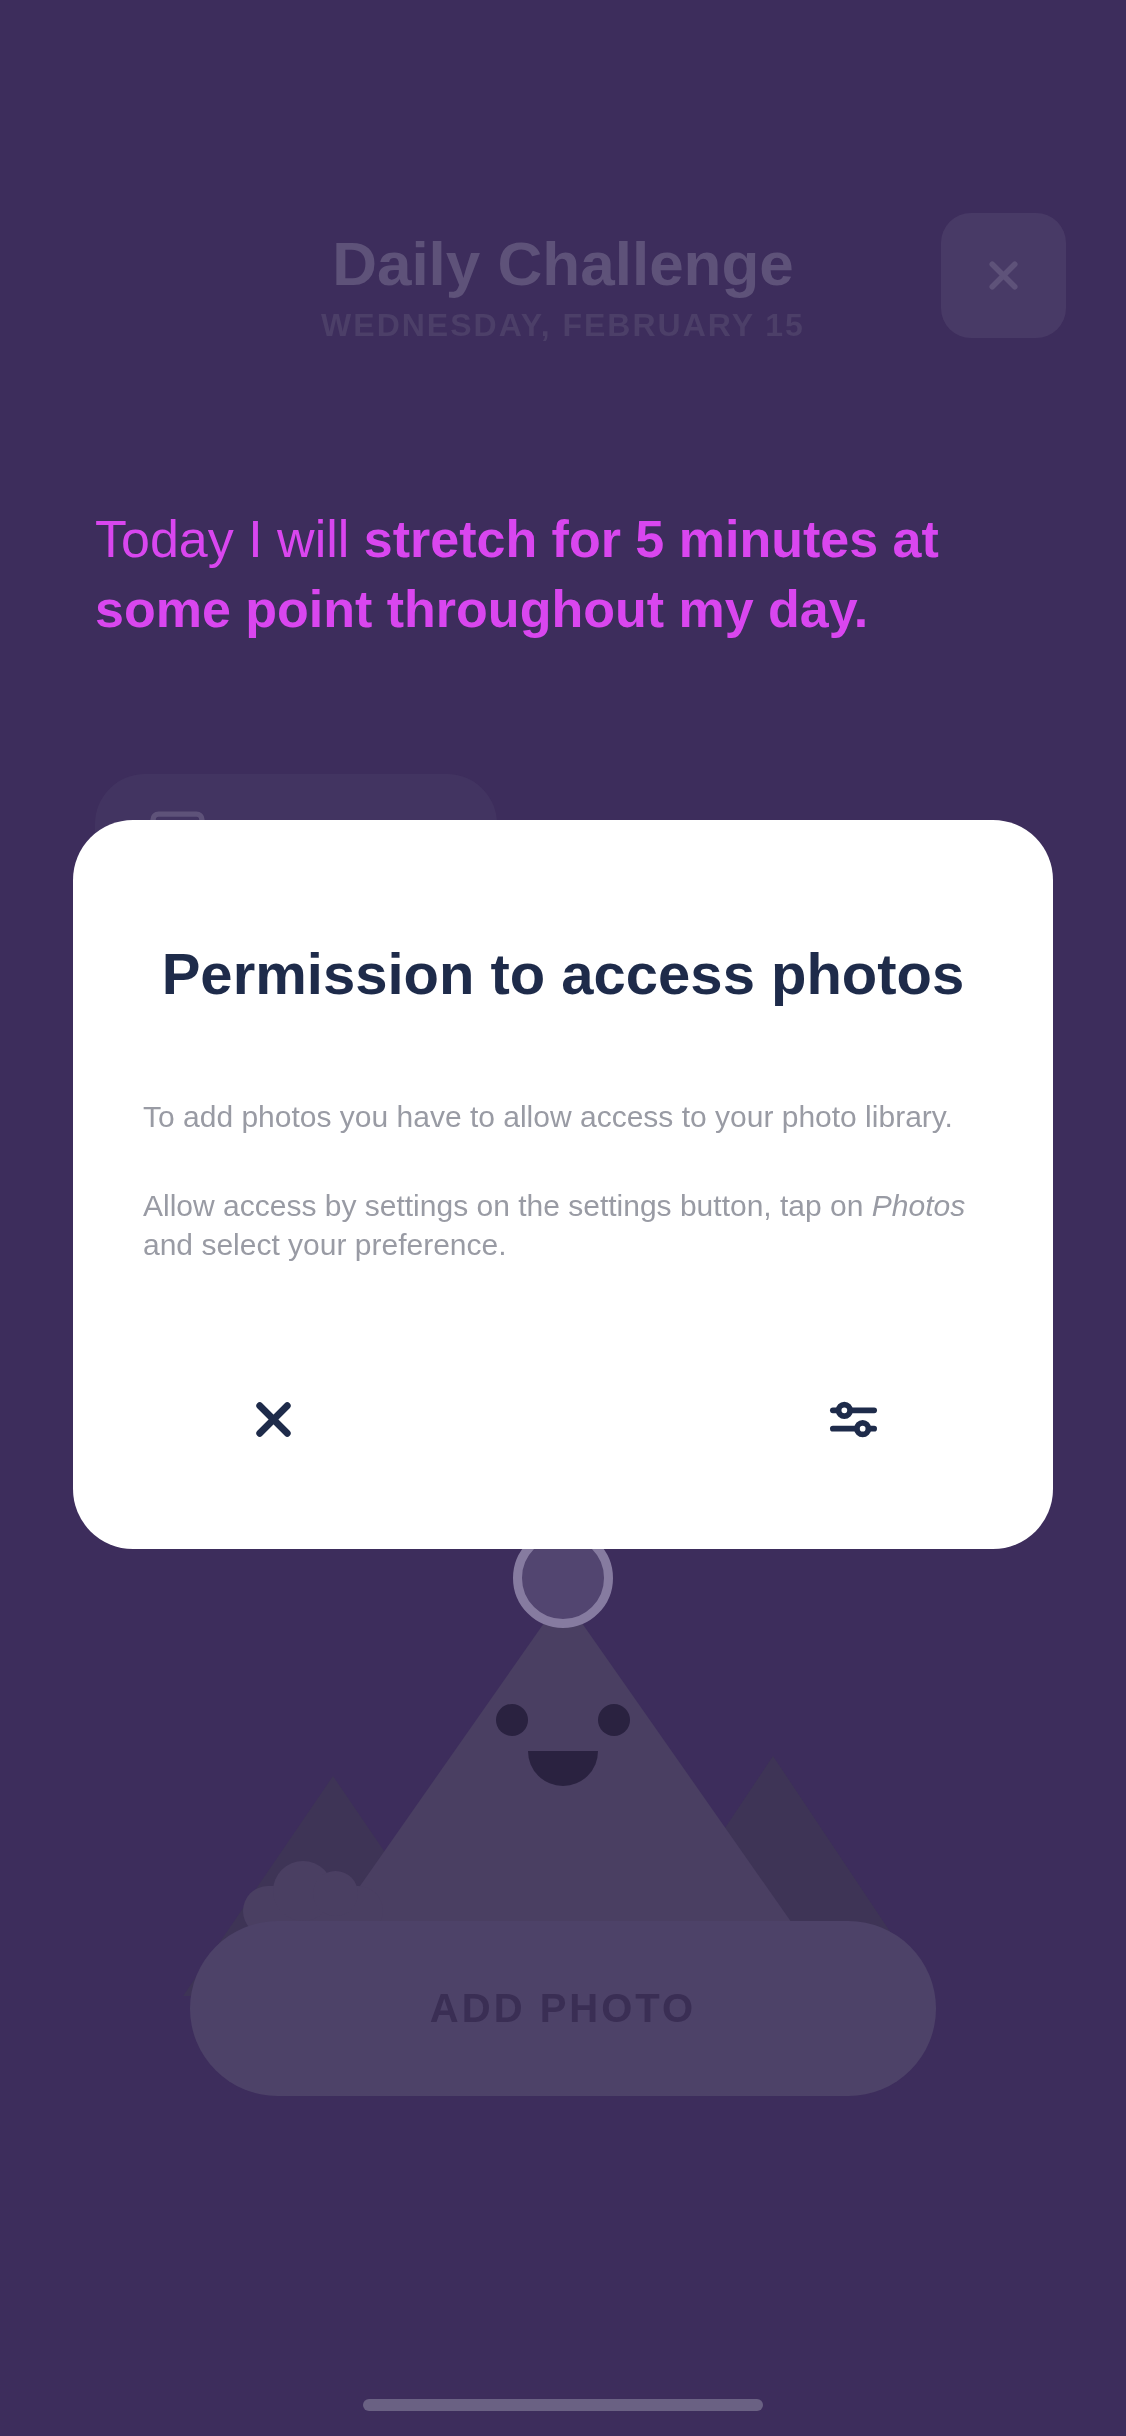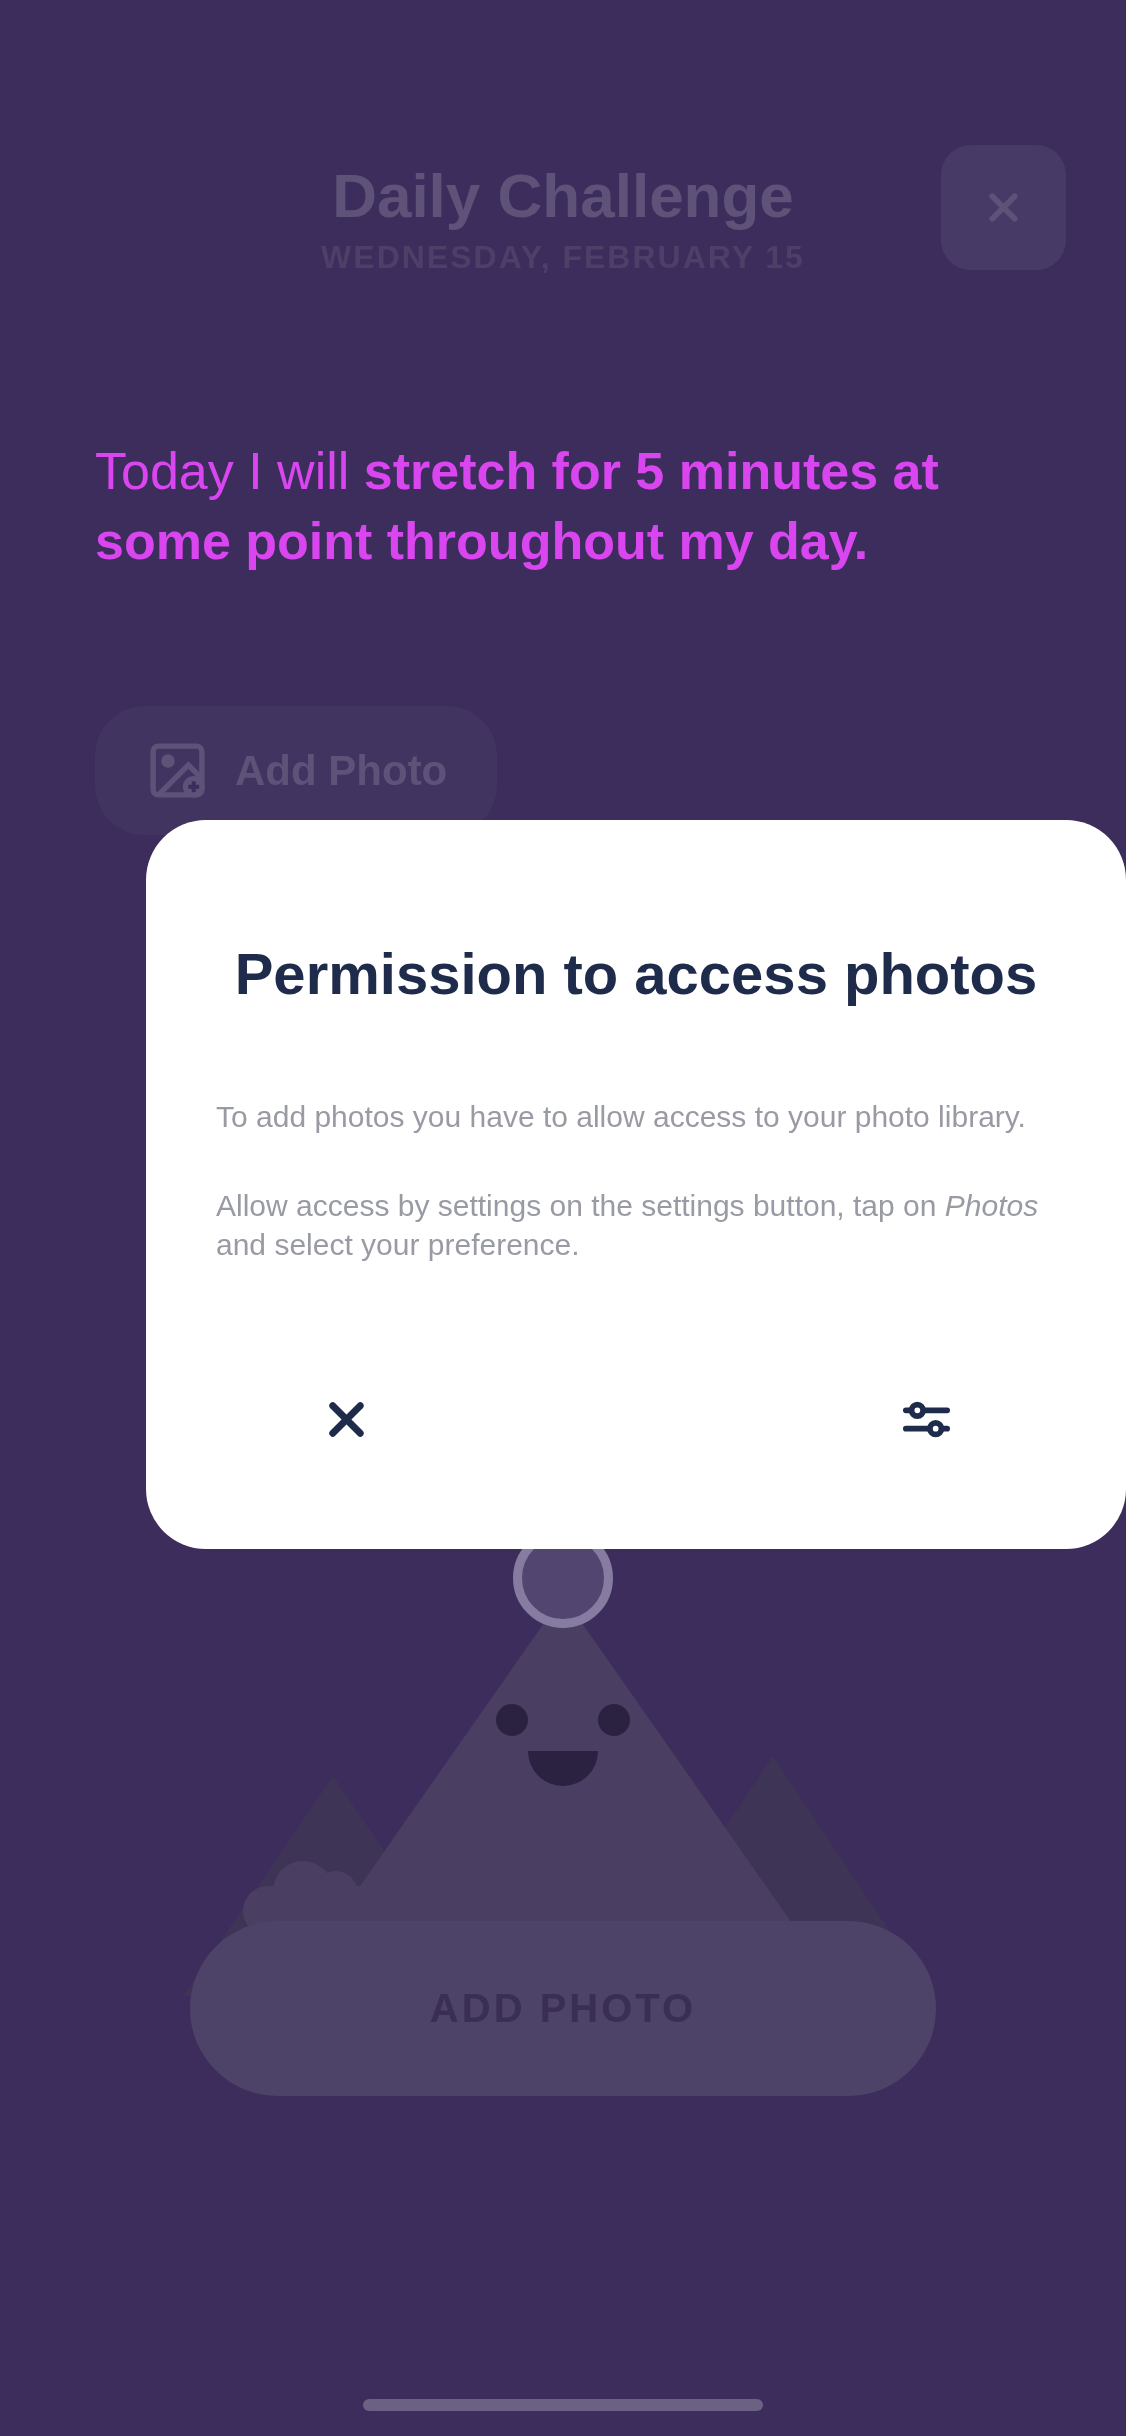--- a/index.html
+++ b/index.html
@@ -14,21 +14,21 @@
       font-family: -apple-system, BlinkMacSystemFont, 'Segoe UI', sans-serif;
       position: relative;
       overflow: hidden;
       background: #3d2d5c;
     }
     
     .background-page {
       width: 100%;
       height: 100%;
       position: absolute;
-      padding: 40px 95px;
+      padding: 108px 95px;
     }
     
     .header {
       text-align: center;
       position: relative;
       margin-top: 120px;
     }
     
     .page-title {
       font-size: 62px;
@@ -244,21 +244,21 @@
     }
     
     .modal-overlay {
       position: absolute;
       top: 0;
       left: 0;
       width: 100%;
       height: 100%;
       display: flex;
       align-items: flex-start;
-      justify-content: flex-end;
+      justify-content: center;
       padding-top: 820px;
     }
     
     .modal {
       width: 980px;
       background: #ffffff;
       border-radius: 60px;
       padding: 120px 70px 95px 70px;
     }
     

